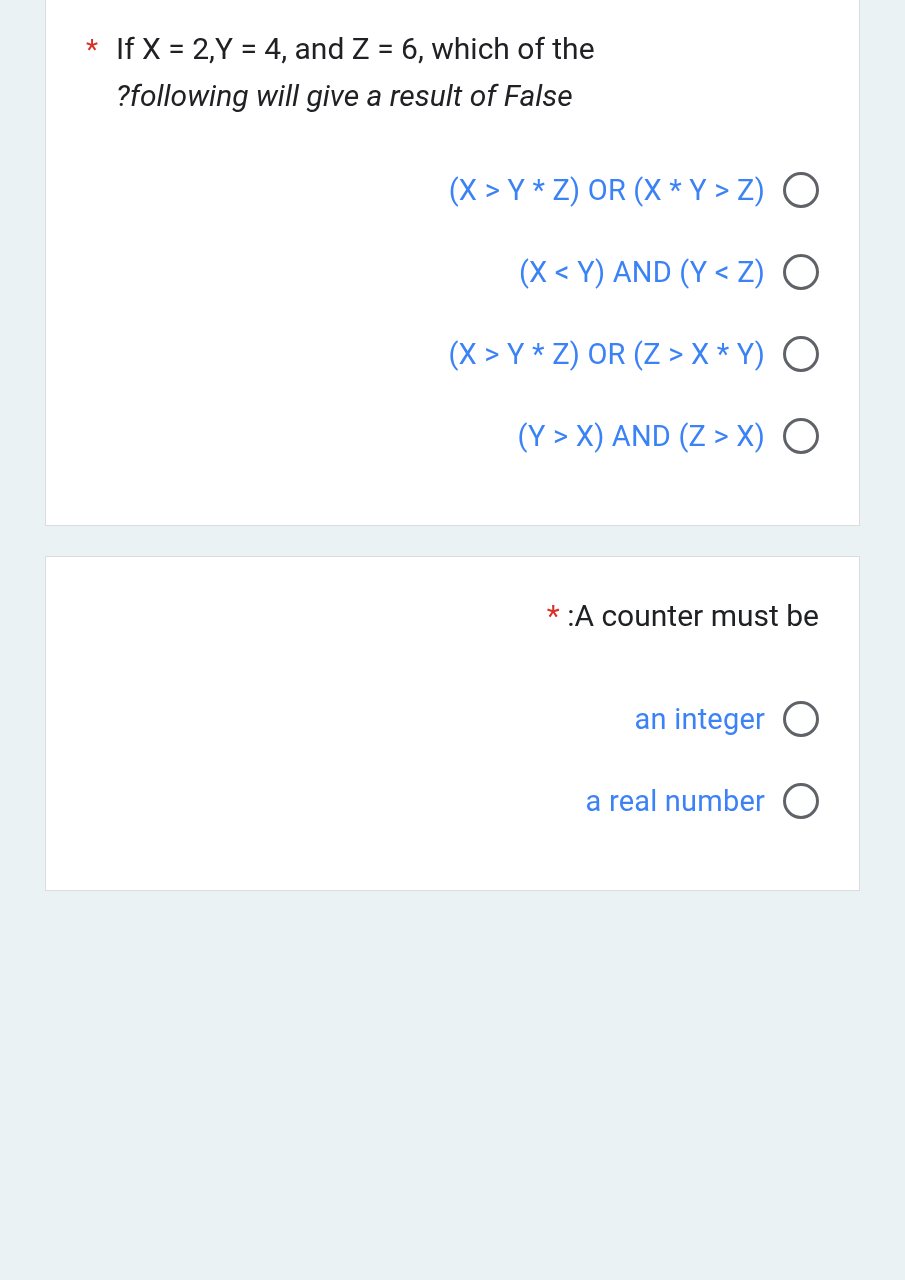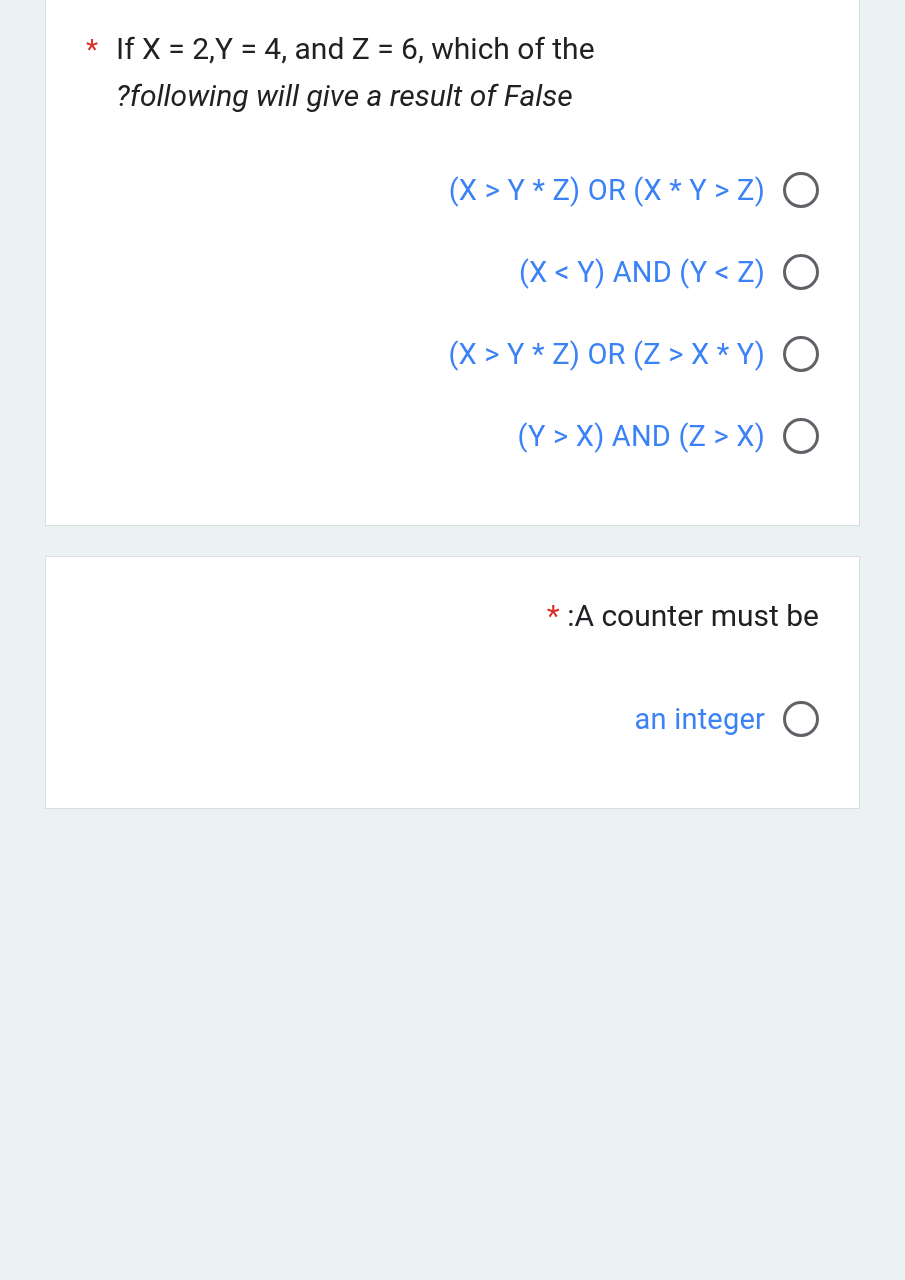--- a/index.html
+++ b/index.html
@@ -122,13 +122,17 @@
   <div class="question-header-rtl">
     <span class="asterisk">*</span>
     <span> </span>
     <span>:A counter must be</span>
   </div>
 
   <div class="option-row">
     <span class="option-label">an integer</span>
     <span class="radio-circle"></span>
   </div>
+  <div class="option-row">
+    <span class="option-label">a real number</span>
+    <span class="radio-circle"></span>
+  </div>
 </div>
 
 </body></html>

